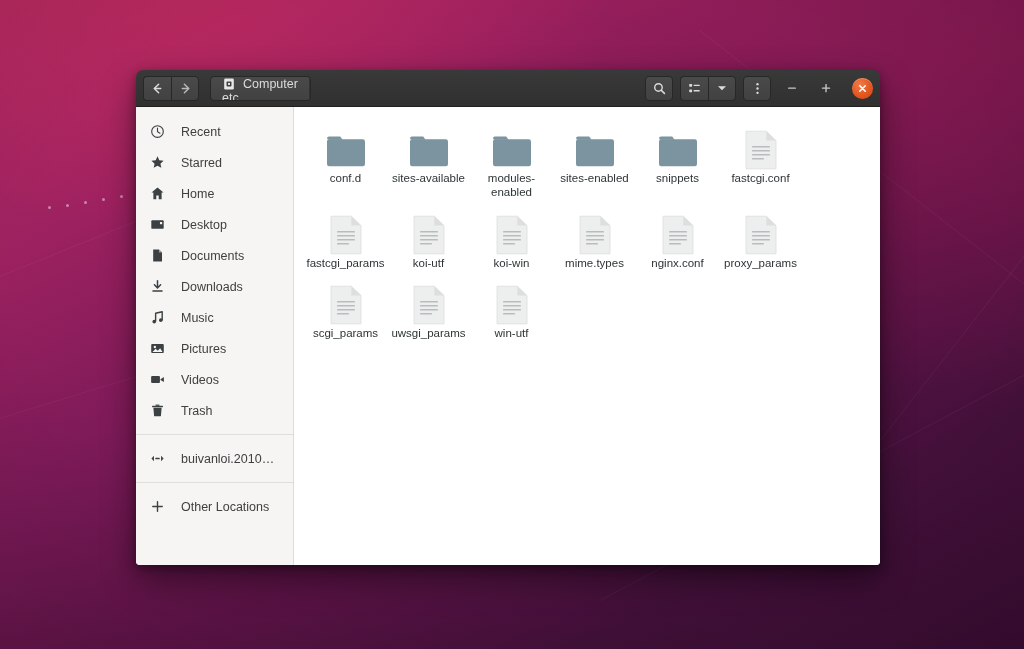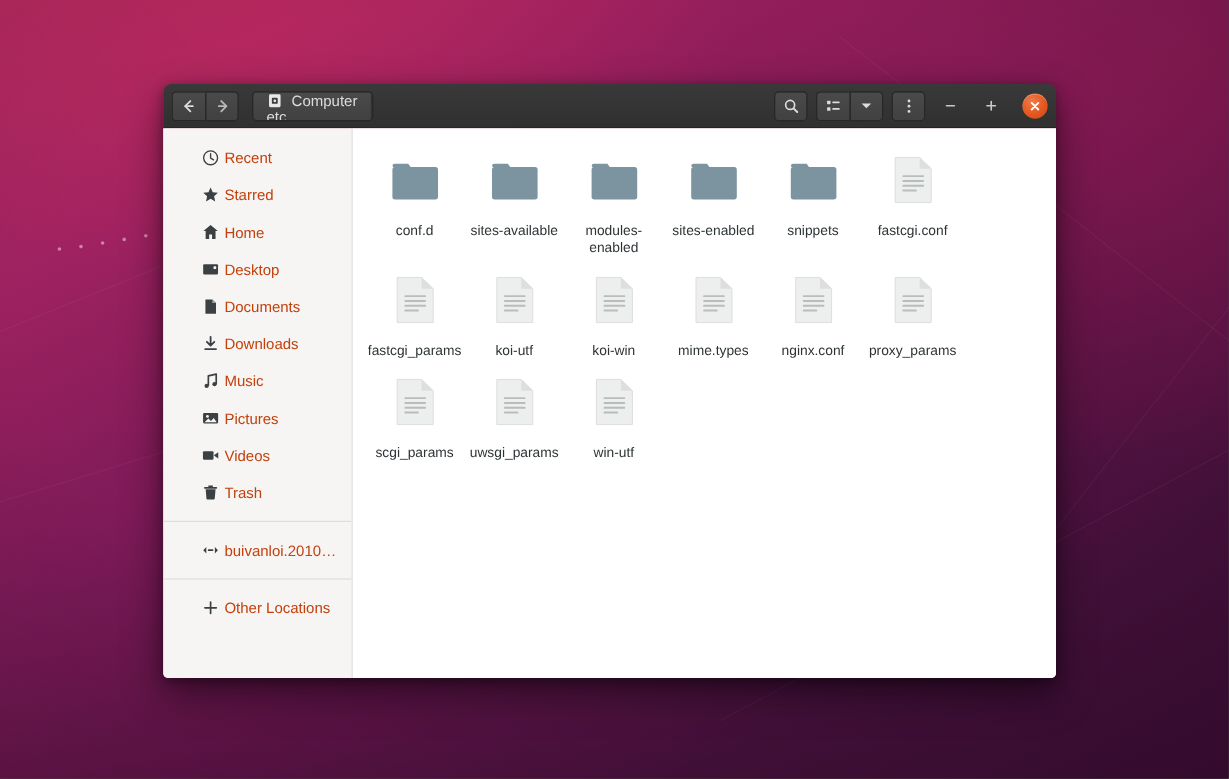--- a/index.html
+++ b/index.html
@@ -104,44 +104,44 @@
   #body{ flex:1; display:flex; background:#fff; min-height:0; }
 
   #sidebar{
     width:158px; flex:0 0 158px;
     background:#f6f5f4;
     border-right:1px solid #dfdcd8;
     padding-top:9px;
     overflow:hidden;
   }
   .sb-item{
-    height:31px; display:flex; align-items:center; gap:4px;
+    height:31px; display:flex; align-items:center; gap:16px;
     padding:0 10px 0 14px; cursor:pointer;
-    color:#c2410c; font-size:12.5px;margin-left:18px;
+    color:#404040; font-size:12.5px;
   }
   .sb-item .ico{ width:15px; height:15px; display:flex; align-items:center; justify-content:center; flex:0 0 15px; }
   .sb-item .lbl{ white-space:nowrap; overflow:hidden; text-overflow:ellipsis; }
   .sb-sep{ height:1px; background:#e0ddd9; margin:8px 0; }
 
   #filearea{
     flex:1; background:#fff; overflow:hidden;
     padding:12px 10px 0 10px;
   }
   .grid{
     display:flex; flex-wrap:wrap;
     align-content:flex-start;
   }
   .cell{
     width:83px; padding:6px 2px 4px 2px;
     display:flex; flex-direction:column; align-items:center;
     cursor:pointer; border-radius:4px;
   }
   .cell .iw{ height:46px; display:flex; align-items:flex-end; justify-content:center; }
   .cell .nm{
-    margin-top:15px; font-size:11.5px; color:#2e3436;
+    margin-top:0; font-size:11.5px; color:#2e3436;
     text-align:center; line-height:1.25; width:100%;
     word-break:break-word;
   }
 </style>
 </head>
 <body>
 
 <div id="desktop">
   <div class="diag" style="left:-60px;top:300px;width:420px;height:1px;transform:rotate(-22deg);"></div>
   <div class="diag" style="left:-40px;top:430px;width:300px;height:1px;transform:rotate(-17deg);"></div>

